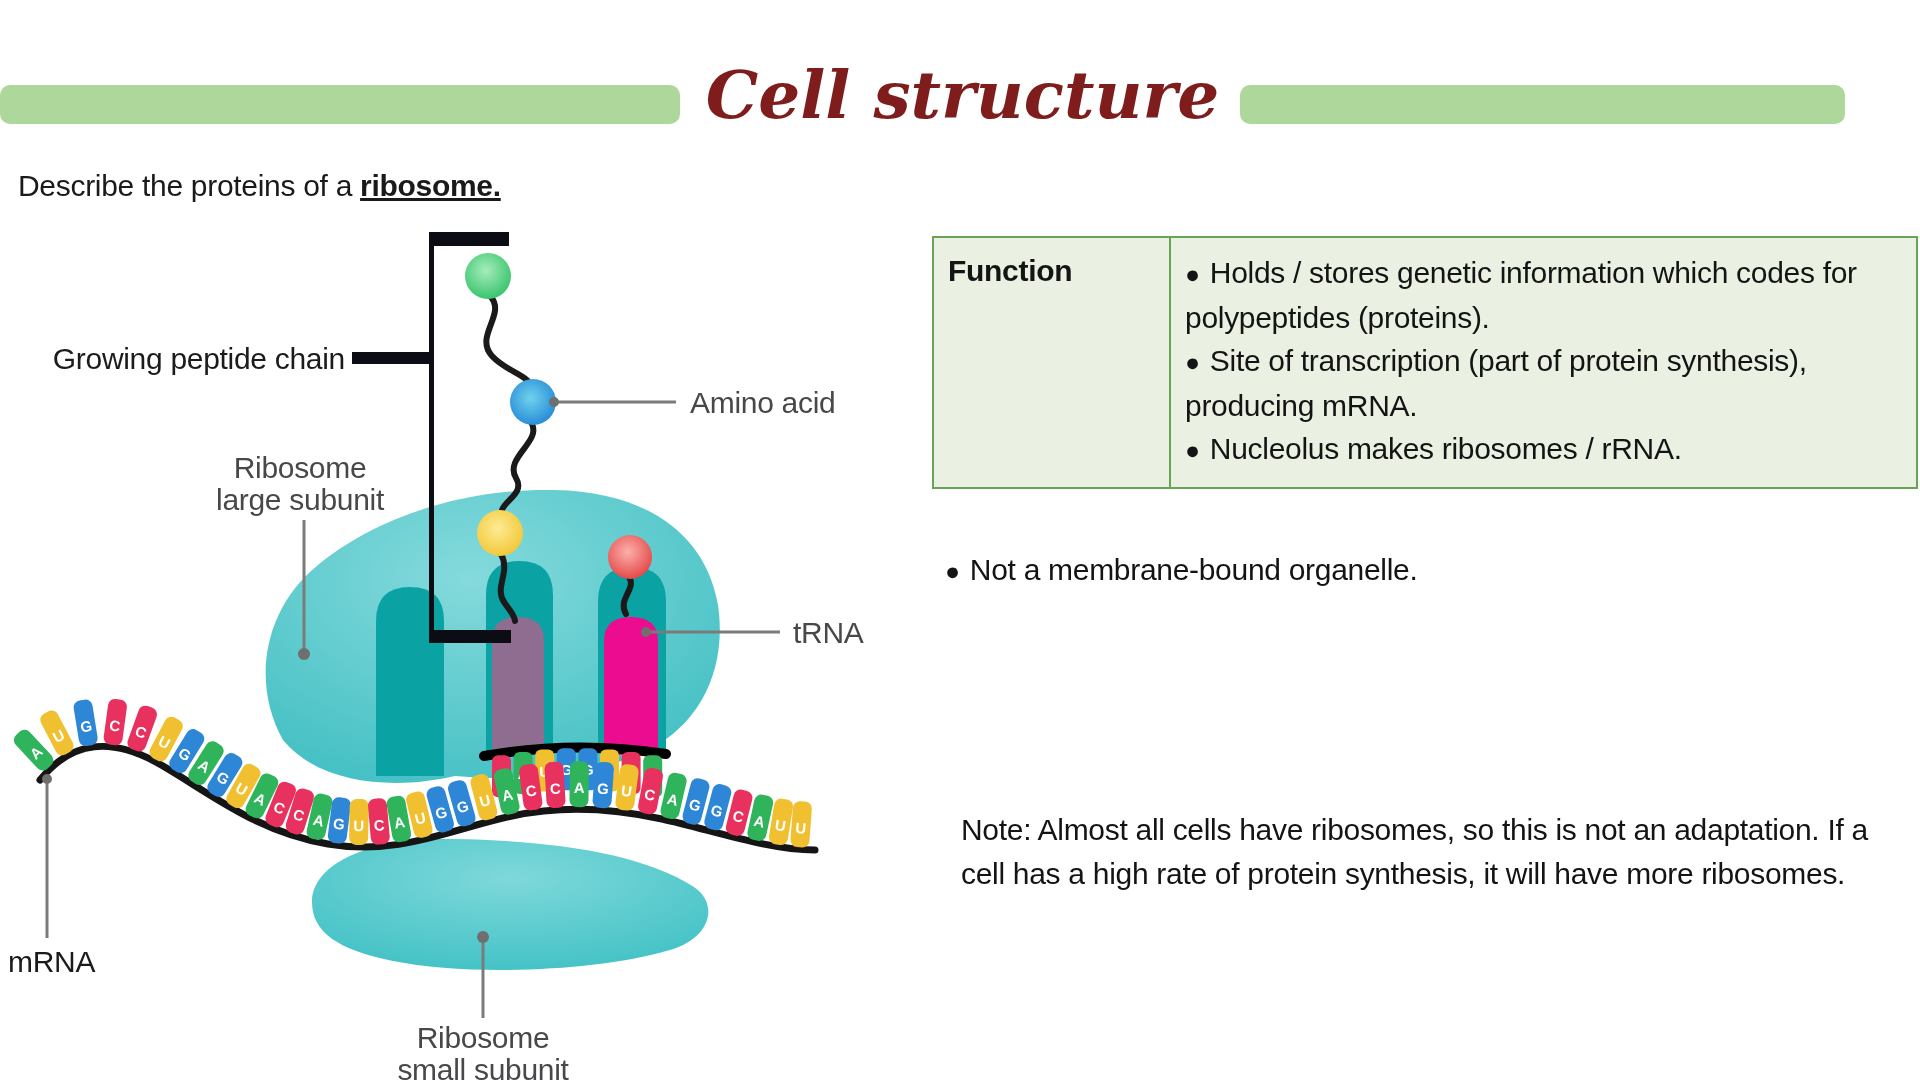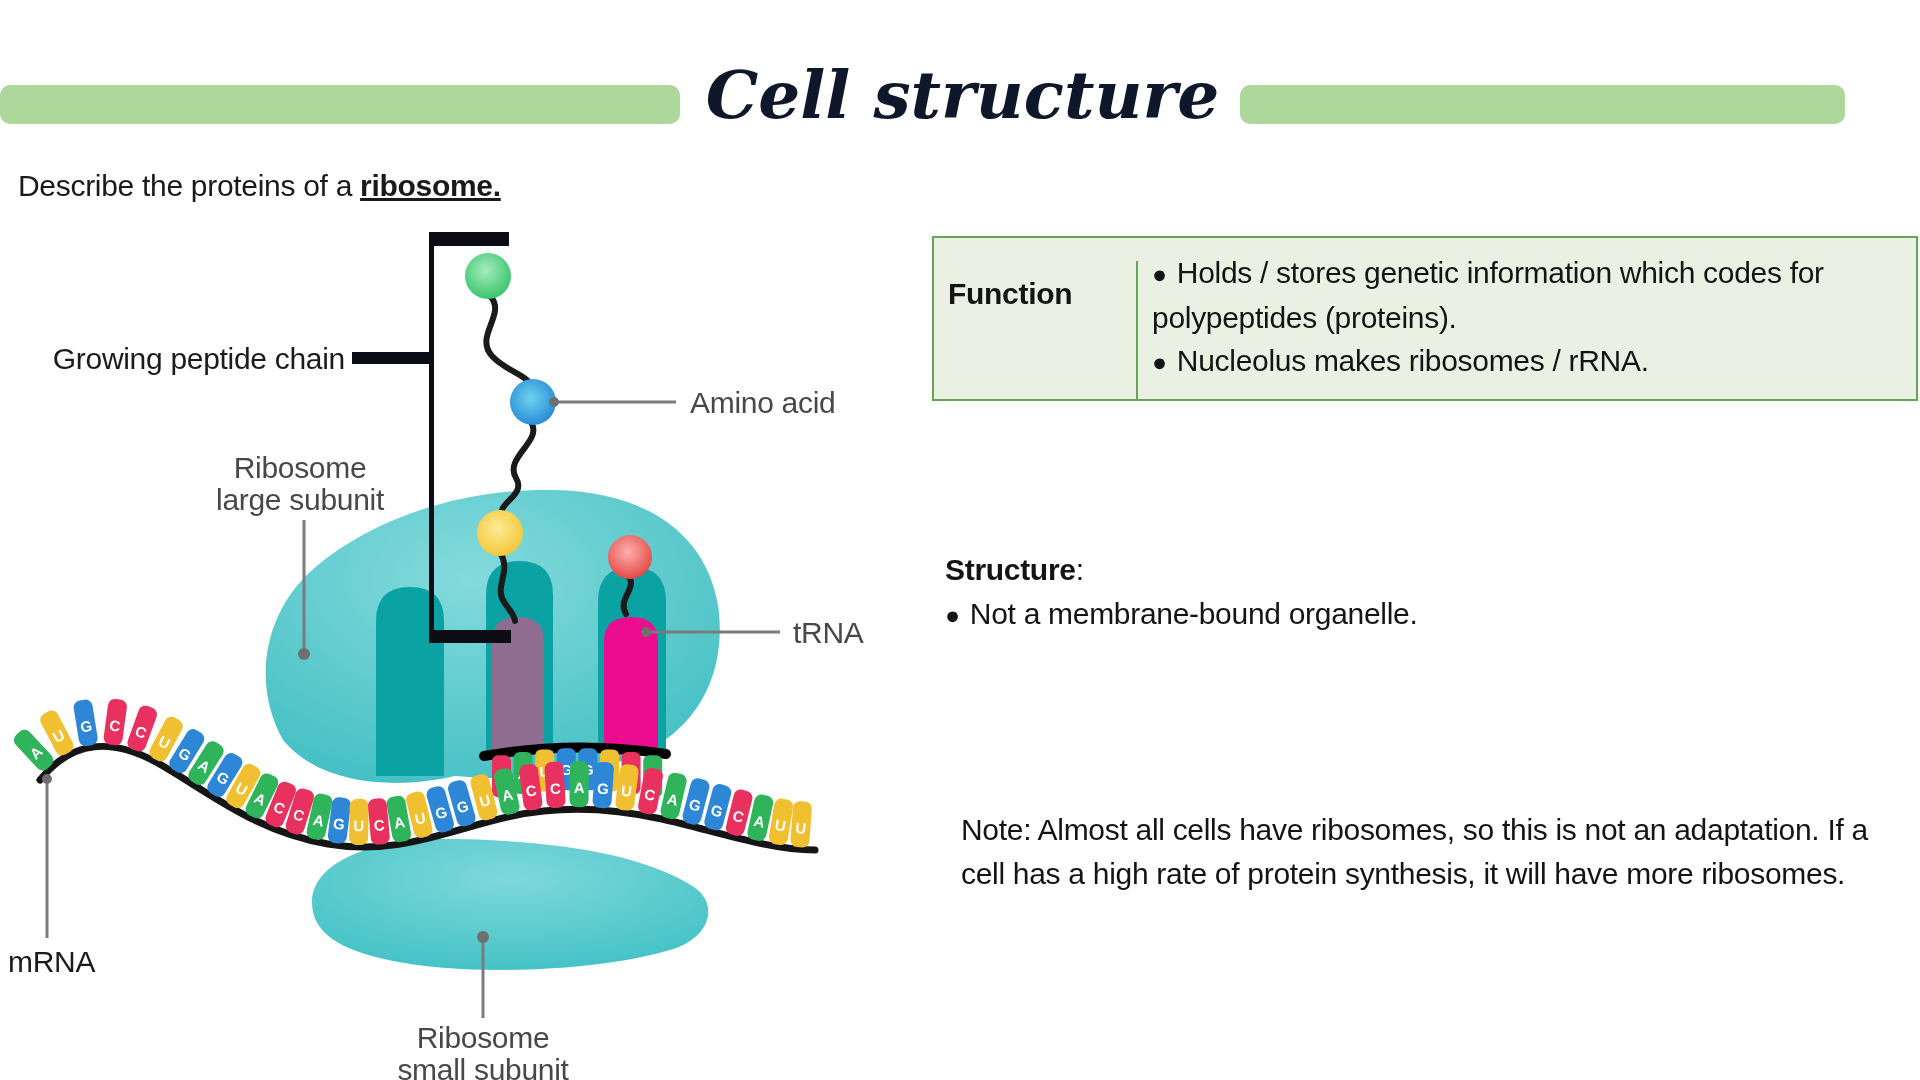--- a/index.html
+++ b/index.html
@@ -19,35 +19,35 @@
     font-family:"Liberation Sans",sans-serif;
     letter-spacing:-0.3px;
   }
   .bar{position:absolute;top:85px;height:39px;background:var(--accent_green_bar);border-radius:10px;}
   .bar-left{left:0;width:680px;}
   .bar-right{left:1240px;width:605px;}
   .title{
     position:absolute;left:690px;width:545px;top:58px;margin:0;
     font-family:"DejaVu Serif","Liberation Serif",serif;
     font-style:italic;font-weight:bold;font-size:66px;line-height:74px;
-    text-align:center;color:#0f172a;letter-spacing:0;
+    text-align:center;color:#7f1d1d;letter-spacing:0;
   }
   .question{position:absolute;left:18px;top:168px;margin:0;font-size:30px;line-height:36px;color:#1a1a1a;}
   .question b{font-weight:bold;text-decoration:underline;}
 
   #diagram{position:absolute;left:0;top:180px;}
   .lbl{font-size:30px;fill:#48484b;letter-spacing:-0.3px;}
   .lbl-dark{fill:#1b1b1b;}
   .baseltr{font-size:15px;font-weight:bold;fill:#ffffff;letter-spacing:0;}
 
   .func-table{
     position:absolute;left:932px;top:236px;width:986px;
     display:flex;background:var(--table_bg);border:2px solid var(--table_border);
   }
-  .func-h{width:204px;padding:16px 14px;font-weight:bold;font-size:30px;border-right:2px solid var(--table_border);margin-top:23px;}
+  .func-h{width:237px;padding:16px 14px;font-weight:bold;font-size:30px;border-right:2px solid var(--table_border);}
   .func-b{flex:1;padding:13px 24px 15px 14px;font-size:30px;line-height:43px;}
   .bullet-line .b{font-size:25px;margin-right:10px;}
   .structure{position:absolute;left:945px;top:548px;font-size:30px;line-height:44px;}
   .s-head{font-weight:bold;}
   .s-head .colon{font-weight:normal;}
   .note{position:absolute;left:945px;top:792px;width:920px;margin:16px;font-size:30px;line-height:44px;}
 </style>
 </head>
 <body>
 
@@ -321,22 +321,22 @@
   <text class="lbl" x="793" y="463">tRNA</text>
   <text class="lbl lbl-dark" x="8" y="792">mRNA</text>
   <text class="lbl" x="483" y="868" text-anchor="middle">Ribosome</text>
   <text class="lbl" x="483" y="900" text-anchor="middle">small subunit</text>
 </svg>
 
 <div class="func-table">
   <div class="func-h">Function</div>
   <div class="func-b">
     <div class="bullet-line"><span class="b">●</span><span>Holds / stores genetic information which codes for polypeptides (proteins).</span></div>
+    <div class="bullet-line"><span class="b">●</span><span>Site of transcription (part of protein synthesis), producing mRNA.</span></div>
     <div class="bullet-line"><span class="b">●</span><span>Nucleolus makes ribosomes / rRNA.</span></div>
   </div>
 </div>
 
 <div class="structure">
-  <div class="s-head"><span>Structure</span><span class="colon">:</span></div>
   <div class="bullet-line"><span class="b">●</span><span>Not a membrane-bound organelle.</span></div>
 </div>
 
 <p class="note">Note: Almost all cells have ribosomes, so this is not an adaptation. If a cell has a high rate of protein synthesis, it will have more ribosomes.</p>
 
 </body></html>

